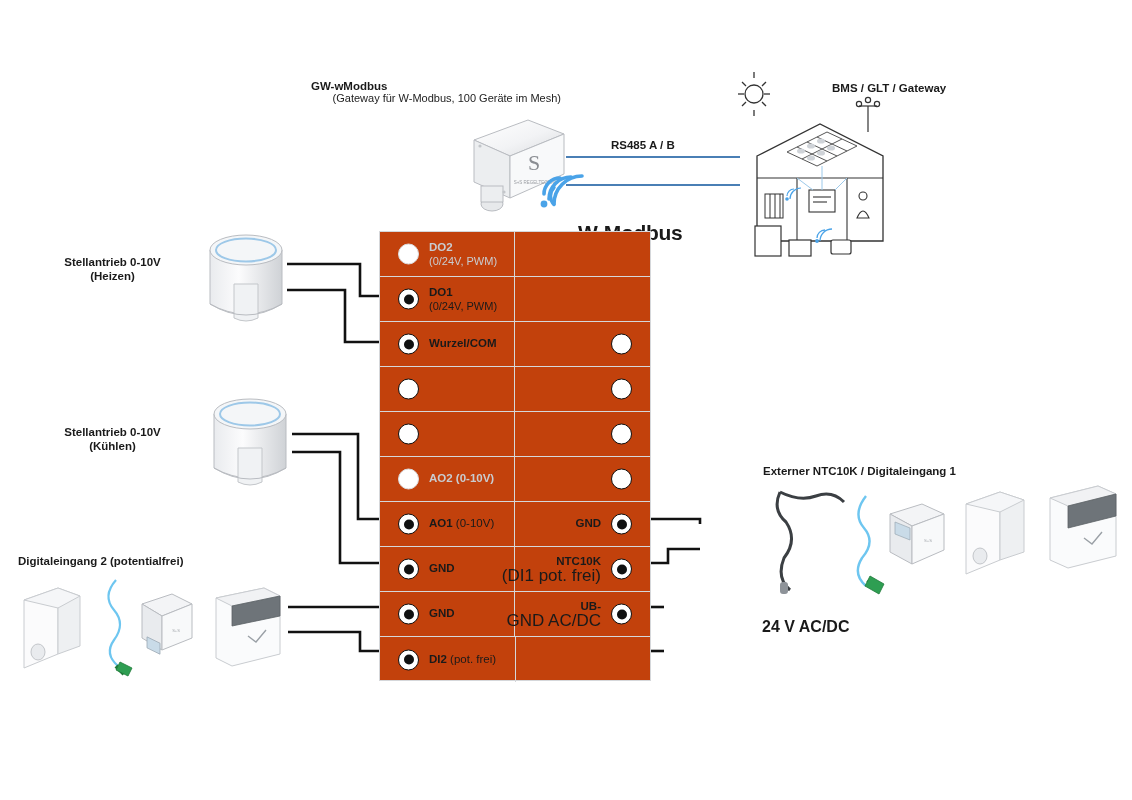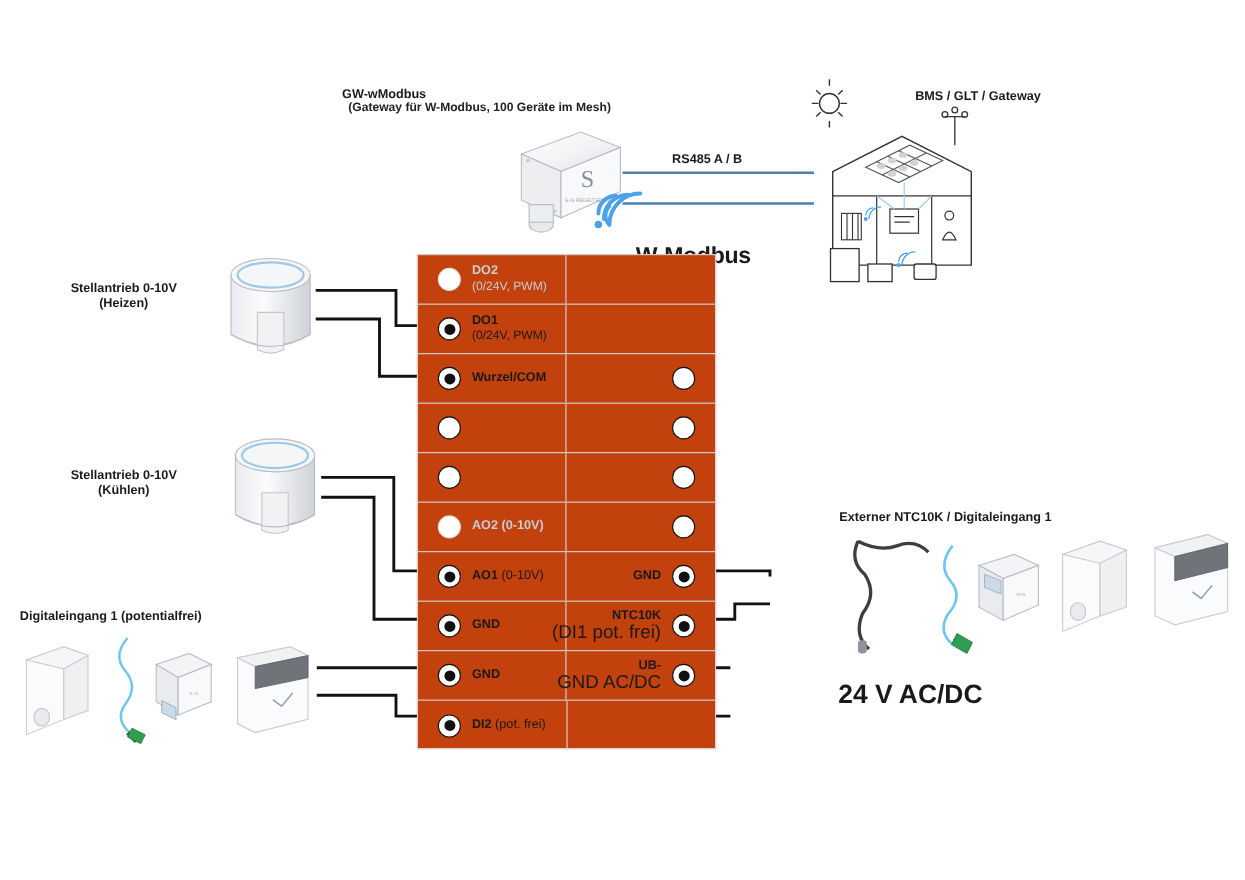--- a/index.html
+++ b/index.html
@@ -30,33 +30,33 @@
   }
   .lbl-right { text-align: center; }
   .title-gw {
     font-size: 11.5px;
     font-weight: 700;
     text-align: left;
     white-space: nowrap;
   }
   .subtitle-gw {
     font-size: 11px;
-    font-weight: 700;
-    text-align: center;
+    font-weight: 400;
+    text-align: right;
     white-space: nowrap;
     color: #222;
   }
   .big-brand {
     font-size: 21px;
     font-weight: 700;
     letter-spacing: -0.3px;
     white-space: nowrap;
   }
   .big-volt {
-    font-size: 24px;
+    font-size: 16px;
     font-weight: 700;
     white-space: nowrap;
   }
   .rs485 {
     font-size: 11.5px;
     font-weight: 700;
     white-space: nowrap;
   }
   .bms {
     font-size: 11.5px;
@@ -531,21 +531,21 @@
   <div class="abs" style="left:208px; top:388px; width:84px; height:110px;">
     <svg width="84" height="110" viewBox="0 0 84 110">
       <path d="M6,26 q36,-22 72,0 l0,54 q-36,20 -72,0 z" fill="url(#actg)" stroke="#b9bcc1" stroke-width="1"></path>
       <ellipse cx="42" cy="26" rx="36" ry="15" fill="#f4f6f8" stroke="#b9bcc1" stroke-width="1"></ellipse>
       <ellipse cx="42" cy="26" rx="30" ry="11.5" fill="none" stroke="#9dc8e8" stroke-width="2"></ellipse>
       <path d="M30,60 l24,0 l0,34 q-12,6 -24,0 z" fill="#f0f2f4" stroke="#c3c6ca" stroke-width="1"></path>
       <path d="M6,80 q36,22 72,0" fill="none" stroke="#b9bcc1" stroke-width="1"></path>
     </svg>
   </div>
 
-  <div class="abs lbl" style="left:18px; top:554px;">Digitaleingang 1 (potentialfrei)</div>
+  <div class="abs lbl" style="left:18px; top:554px;">Digitaleingang 2 (potentialfrei)</div>
 
   <div class="abs" style="left:18px; top:580px; width:72px; height:100px;">
     <svg width="72" height="100" viewBox="0 0 72 100">
       <polygon points="6,20 40,8 40,74 6,88" fill="#fbfbfc" stroke="#c9ccd0" stroke-width="1"></polygon>
       <polygon points="40,8 62,16 62,66 40,74" fill="#eef0f2" stroke="#c9ccd0" stroke-width="1"></polygon>
       <polygon points="6,20 40,8 62,16 40,28" fill="#f5f6f8" stroke="#c9ccd0" stroke-width="1"></polygon>
       <ellipse cx="20" cy="72" rx="7" ry="8" fill="#e9ebee" stroke="#c3c6ca" stroke-width="1"></ellipse>
     </svg>
   </div>
 

